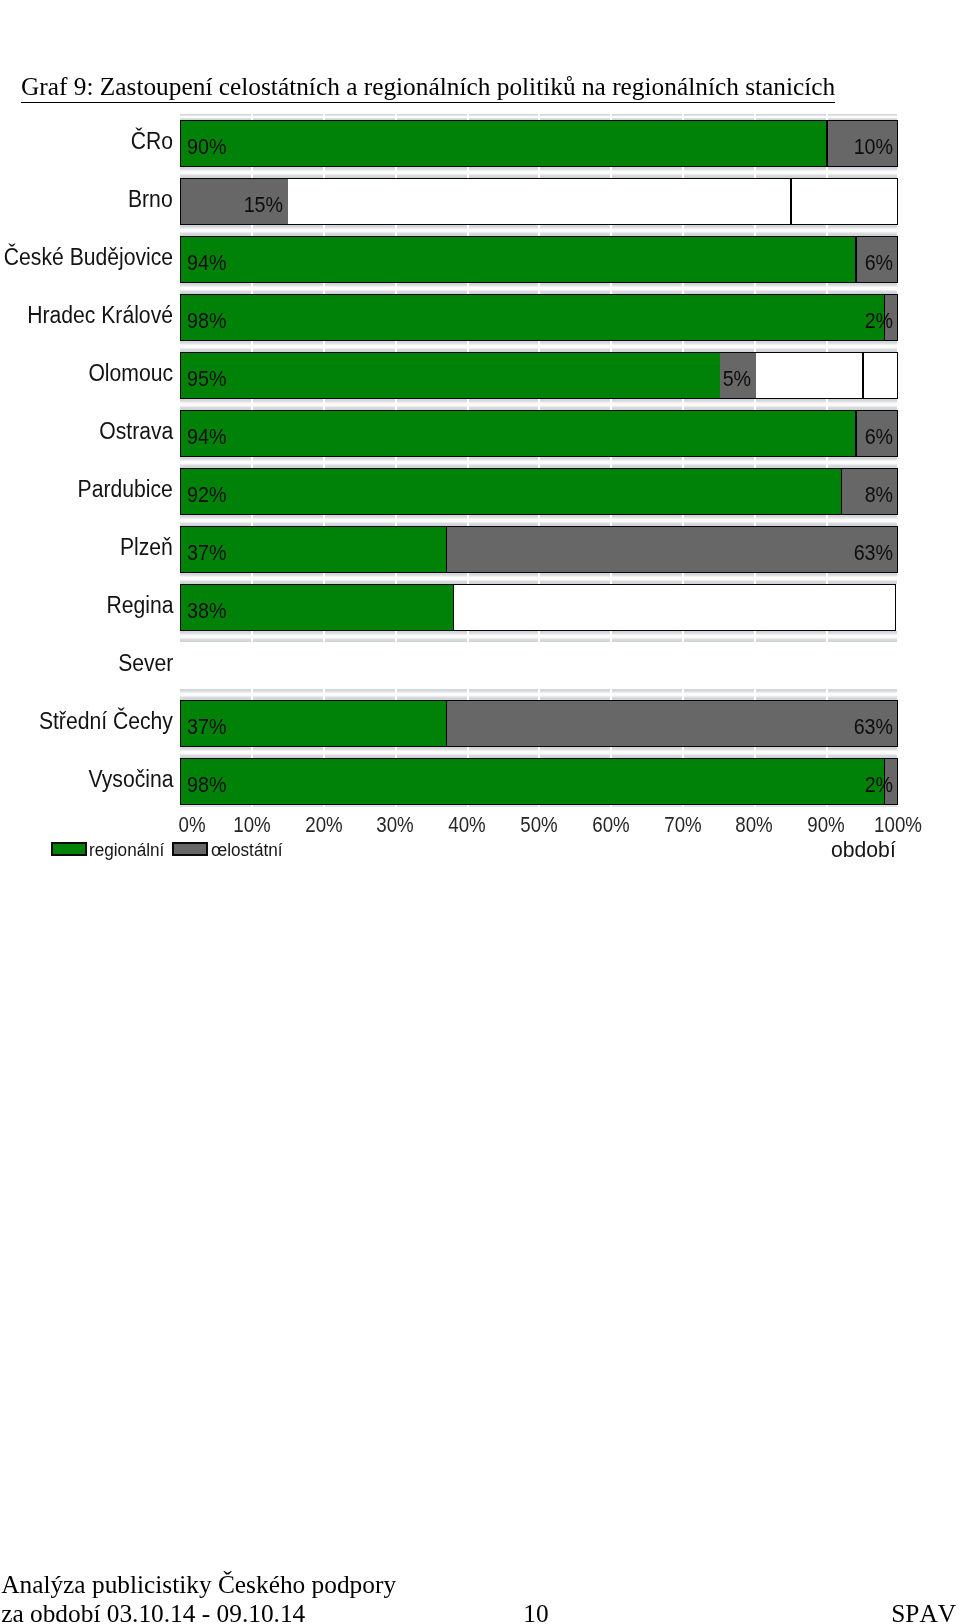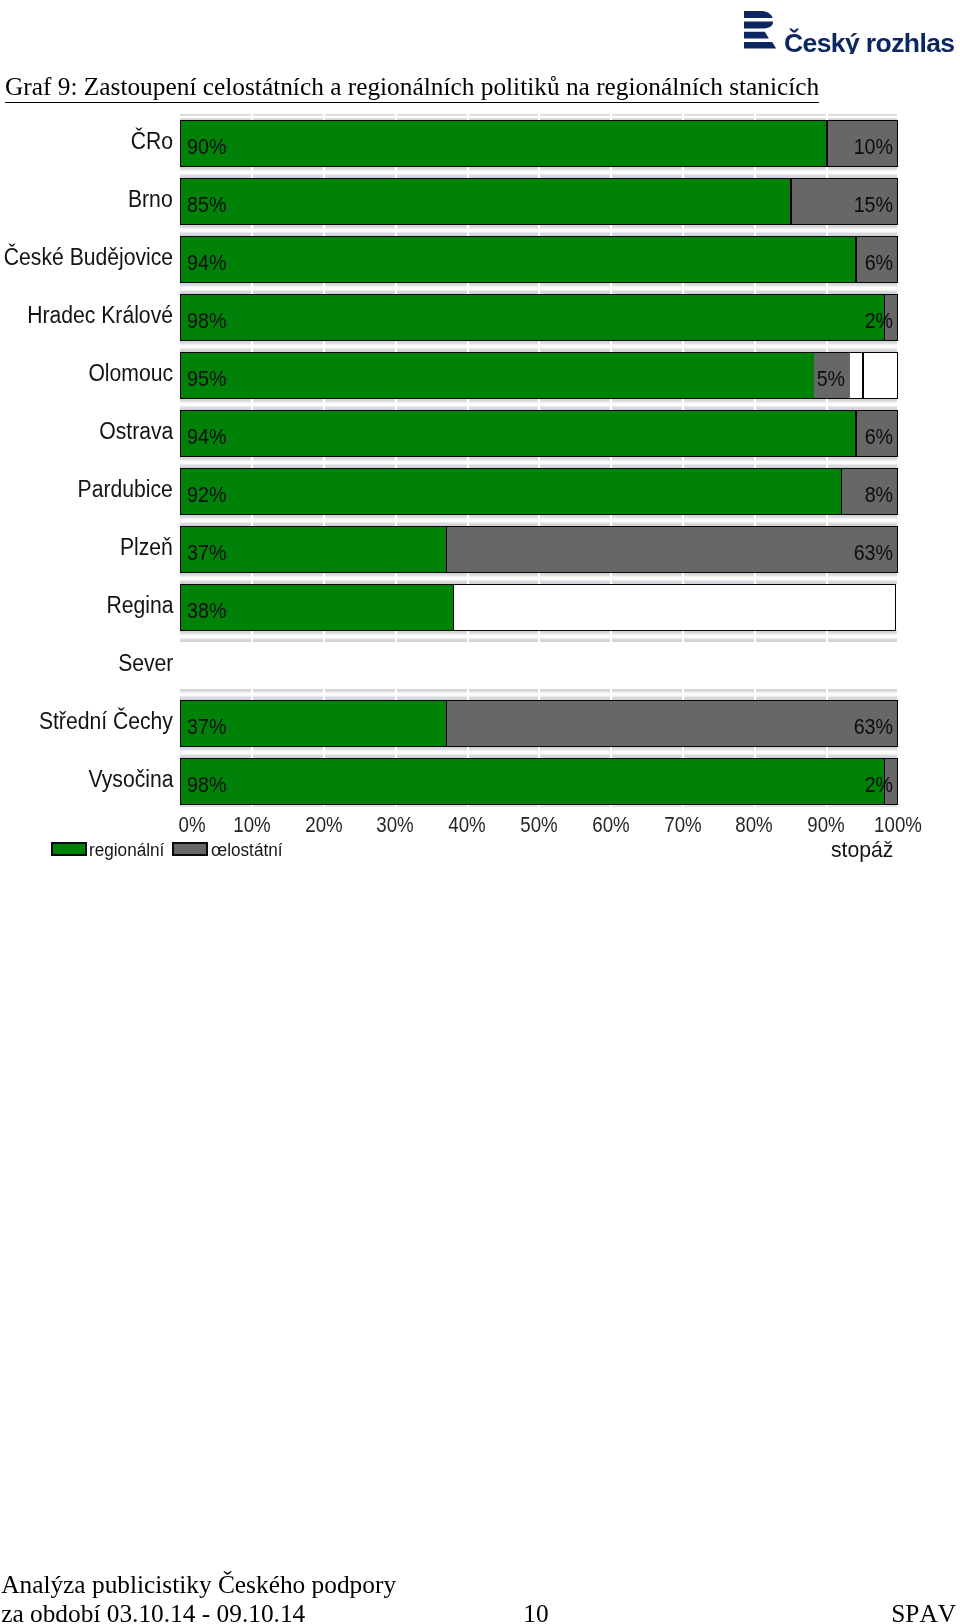--- a/index.html
+++ b/index.html
@@ -7,21 +7,21 @@
   body{width:960px;height:1624px;position:relative;overflow:hidden;
        font-family:"Liberation Serif",serif;color:#000;
        -webkit-font-smoothing:antialiased;}
   .page{position:absolute;inset:0;}
 
   
   #logo{position:absolute;left:743.9px;top:11.2px;width:212px;height:43px;}
   #logo svg{display:block;}
 
   
-  #title{position:absolute;left:5px;top:73px;font-size:25.35px;
+  #title{position:absolute;left:21px;top:73px;font-size:25.35px;
          line-height:26px;white-space:nowrap;letter-spacing:0px;}
   #title .u{border-bottom:1.4px solid #000;padding-bottom:2px;}
 
   
   #chart{position:absolute;left:0;top:5px;width:960px;height:880px;}
   .catlabel{position:absolute;right:787px;text-align:right;white-space:nowrap;
             font-family:"Liberation Sans",sans-serif;font-size:23.5px;color:#131313;
             transform-origin:100% 50%;transform:scaleX(0.90);}
   .plotband{position:absolute;left:180px;width:718px;
             background:linear-gradient(to bottom,#cfd2d6 0%,#d7dade 18%,#fcfcfb 40%,#fdfdfc 58%,#d8dade 78%,#cdd0d4 100%);}
@@ -62,31 +62,20 @@
   #footer .row{position:relative;height:29px;}
   #footer .l{position:absolute;left:1.2px;white-space:nowrap;}
   #footer .c{position:absolute;left:536px;transform:translateX(-50%);white-space:nowrap;}
   #footer .r{position:absolute;right:4px;white-space:nowrap;}
 </style>
 </head>
 <body>
 
 <div class="page">
 
-  <div id="logo">
-    <svg width="212" height="43" viewBox="0 0 212 43">
-      <g id="logo-mark" fill="#0c2662">
-        <path d="M0 0 H17.8 C23.6 0.2 27.4 3.1 28.6 6.9 H0 Z"></path>
-        <path d="M0 10.5 H29.1 C29.0 14.4 25.9 17.4 20.0 17.4 H0 Z"></path>
-        <path d="M0 20.7 H20.8 L24.9 27.5 H0 Z"></path>
-        <path d="M0 31.0 H28.1 L32.2 37.5 H0 Z"></path>
-      </g>
-      <text id="logo-word" x="40.0" y="40.5" font-family="Liberation Sans, sans-serif" font-size="26.5" font-weight="bold" letter-spacing="-0.6" fill="#0c2662">Český rozhlas</text>
-    </svg>
-  </div>
 
   <div id="title"><span class="u">Graf 9: Zastoupení celostátních a regionálních politiků na regionálních stanicích</span></div>
 
   <div id="chart">
       <div class="plotband" style="top:109px;height:5.900000000000006px;"></div>
       <div class="grid" style="left:251.20000000000002px;top:109px;height:5.900000000000006px;"></div>
       <div class="grid" style="left:323px;top:109px;height:5.900000000000006px;"></div>
       <div class="grid" style="left:394.79999999999995px;top:109px;height:5.900000000000006px;"></div>
       <div class="grid" style="left:466.59999999999997px;top:109px;height:5.900000000000006px;"></div>
       <div class="grid" style="left:538.4px;top:109px;height:5.900000000000006px;"></div>
@@ -233,23 +222,20 @@
           <span class="vlabel l">90%</span>
         </div>
         <div class="seg c" style="width:71.8px;">
           <span class="vlabel r">10%</span>
         </div>
         <div class="barframe"></div>
         <div class="divider" style="left:646.2px;"></div>
       </div>
       <div class="catlabel" style="top:180.8px;">Brno</div>
       <div class="bar" style="top:172.9px;width:718px;">
-        <div class="seg g" style="width:610.3px;">
-          <span class="vlabel l">85%</span>
-        </div>
         <div class="seg c" style="width:107.7px;">
           <span class="vlabel r">15%</span>
         </div>
         <div class="barframe"></div>
         <div class="divider" style="left:610.3px;"></div>
       </div>
       <div class="catlabel" style="top:238.8px;">České Budějovice</div>
       <div class="bar" style="top:230.9px;width:718px;">
         <div class="seg g" style="width:674.92px;">
           <span class="vlabel l">94%</span>
@@ -266,21 +252,21 @@
           <span class="vlabel l">98%</span>
         </div>
         <div class="seg c" style="width:14.36px;">
           <span class="vlabel r">2%</span>
         </div>
         <div class="barframe"></div>
         <div class="divider" style="left:703.64px;"></div>
       </div>
       <div class="catlabel" style="top:354.79999999999995px;">Olomouc</div>
       <div class="bar" style="top:346.9px;width:718px;">
-        <div class="seg g" style="width:634px;">
+        <div class="seg g" style="width:540px;">
           <span class="vlabel l">95%</span>
         </div>
         <div class="seg c" style="width:35.9px;">
           <span class="vlabel r">5%</span>
         </div>
         <div class="barframe"></div>
         <div class="divider" style="left:682.1px;"></div>
       </div>
       <div class="catlabel" style="top:412.79999999999995px;">Ostrava</div>
       <div class="bar" style="top:404.9px;width:718px;">
@@ -369,14 +355,14 @@
       <span class="r">SPAV</span>
     </div>
   </div>
 
 <div id="legend">
       <div class="lg-sw" style="left:51.4px;background:#008209;"></div>
       <div class="lg-tx" style="left:89.3px;">regionální</div>
       <div class="lg-sw" style="left:172.4px;background:#676768;"></div>
       <div class="lg-tx" style="left:211.1px;">œlostátní</div>
     </div>
-    <div id="stopaz">stopáž</div>
+    <div id="stopaz">období</div>
   </div>
 
 </body></html>

